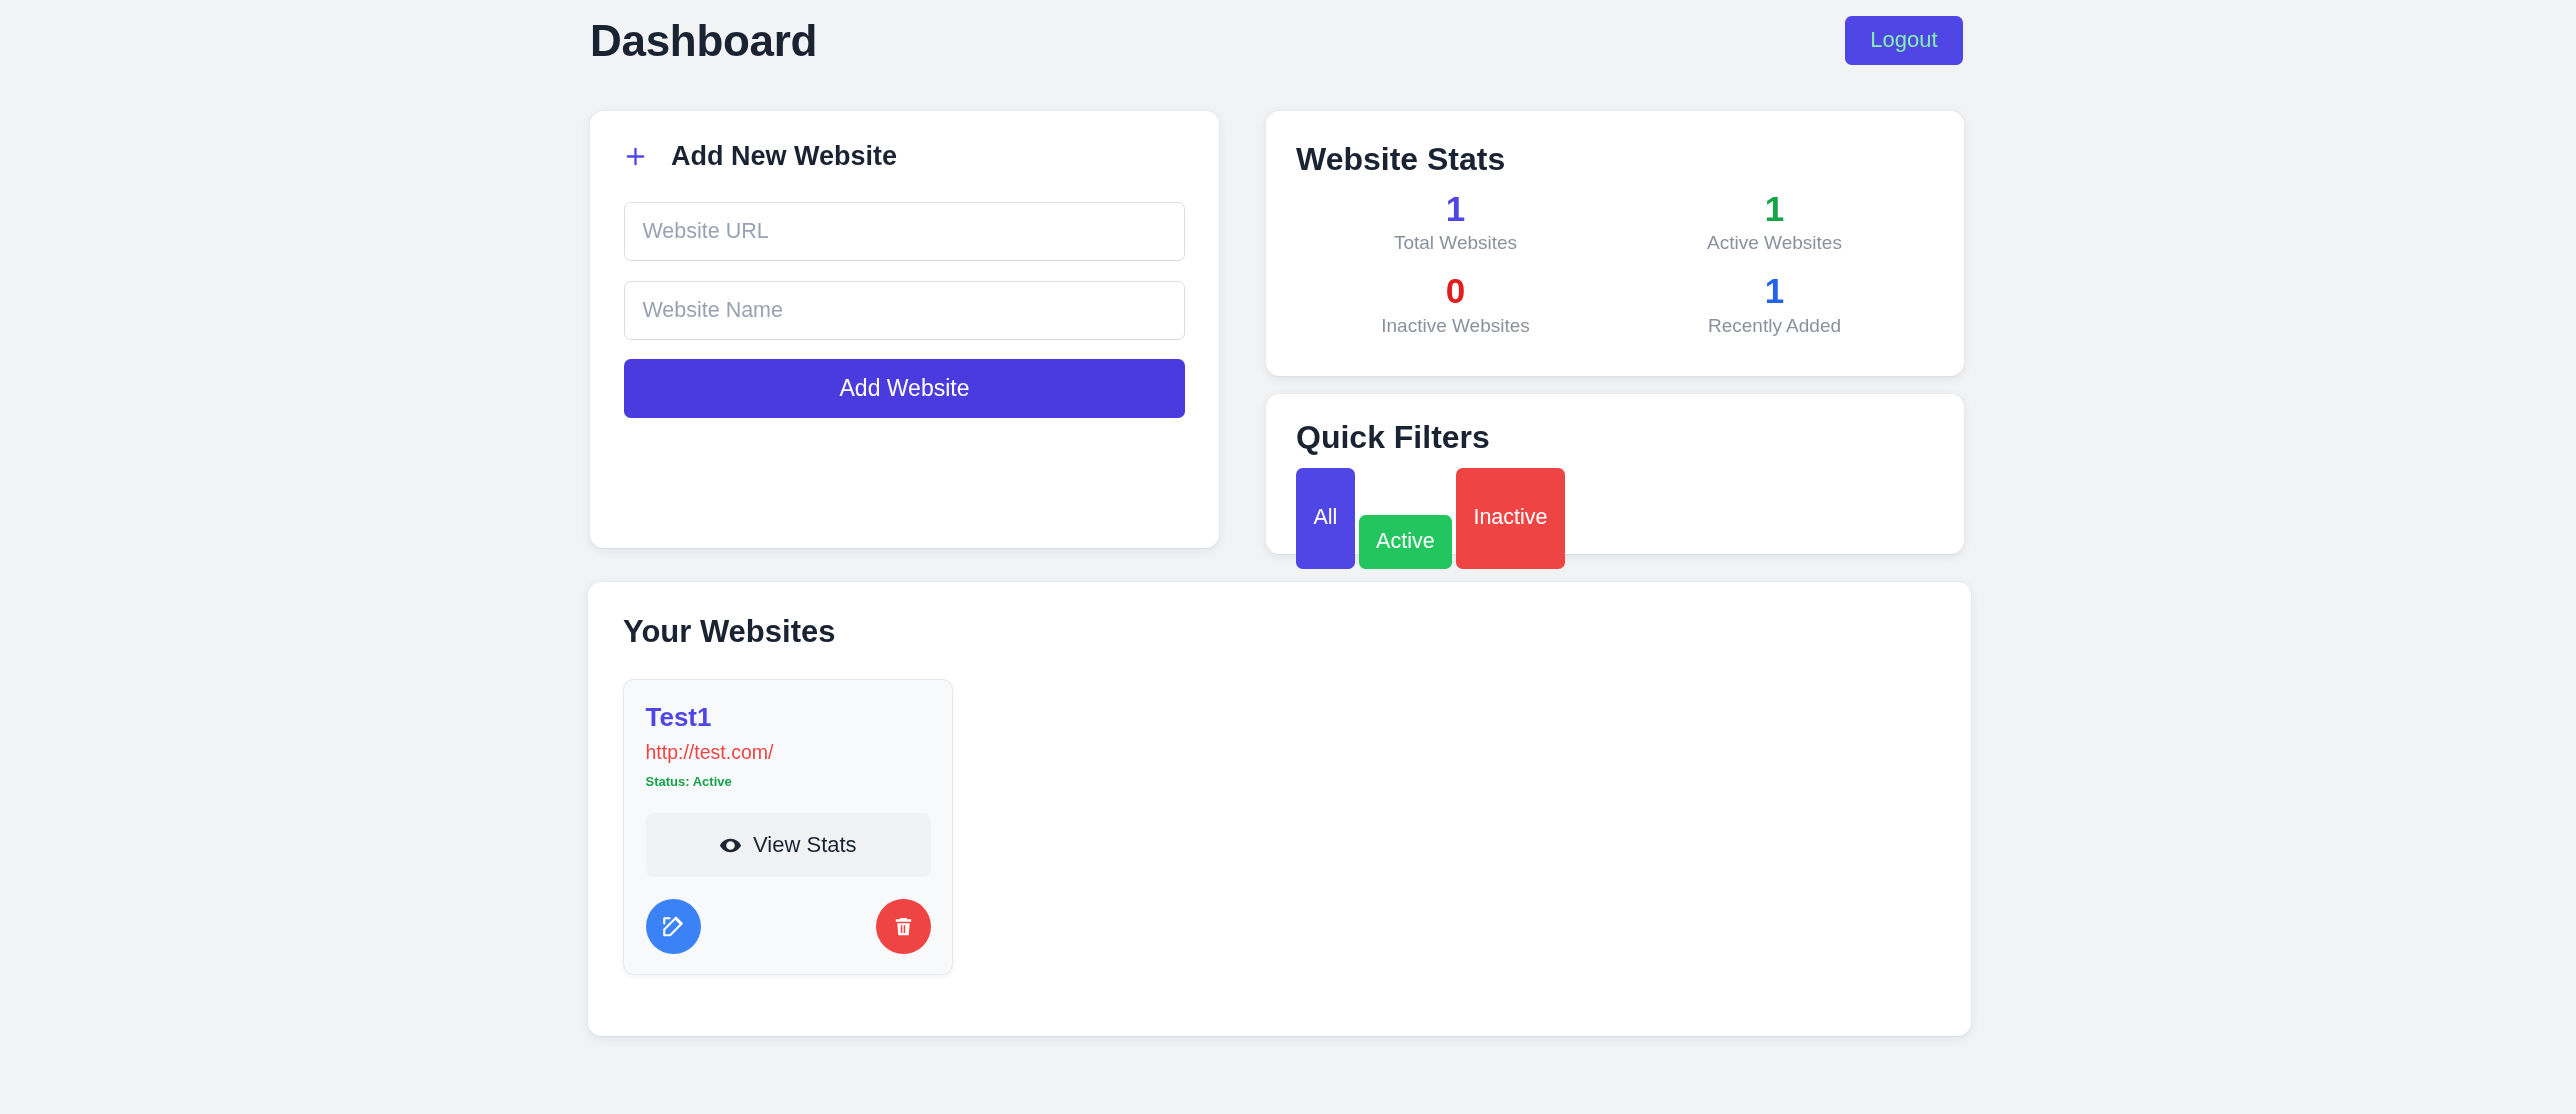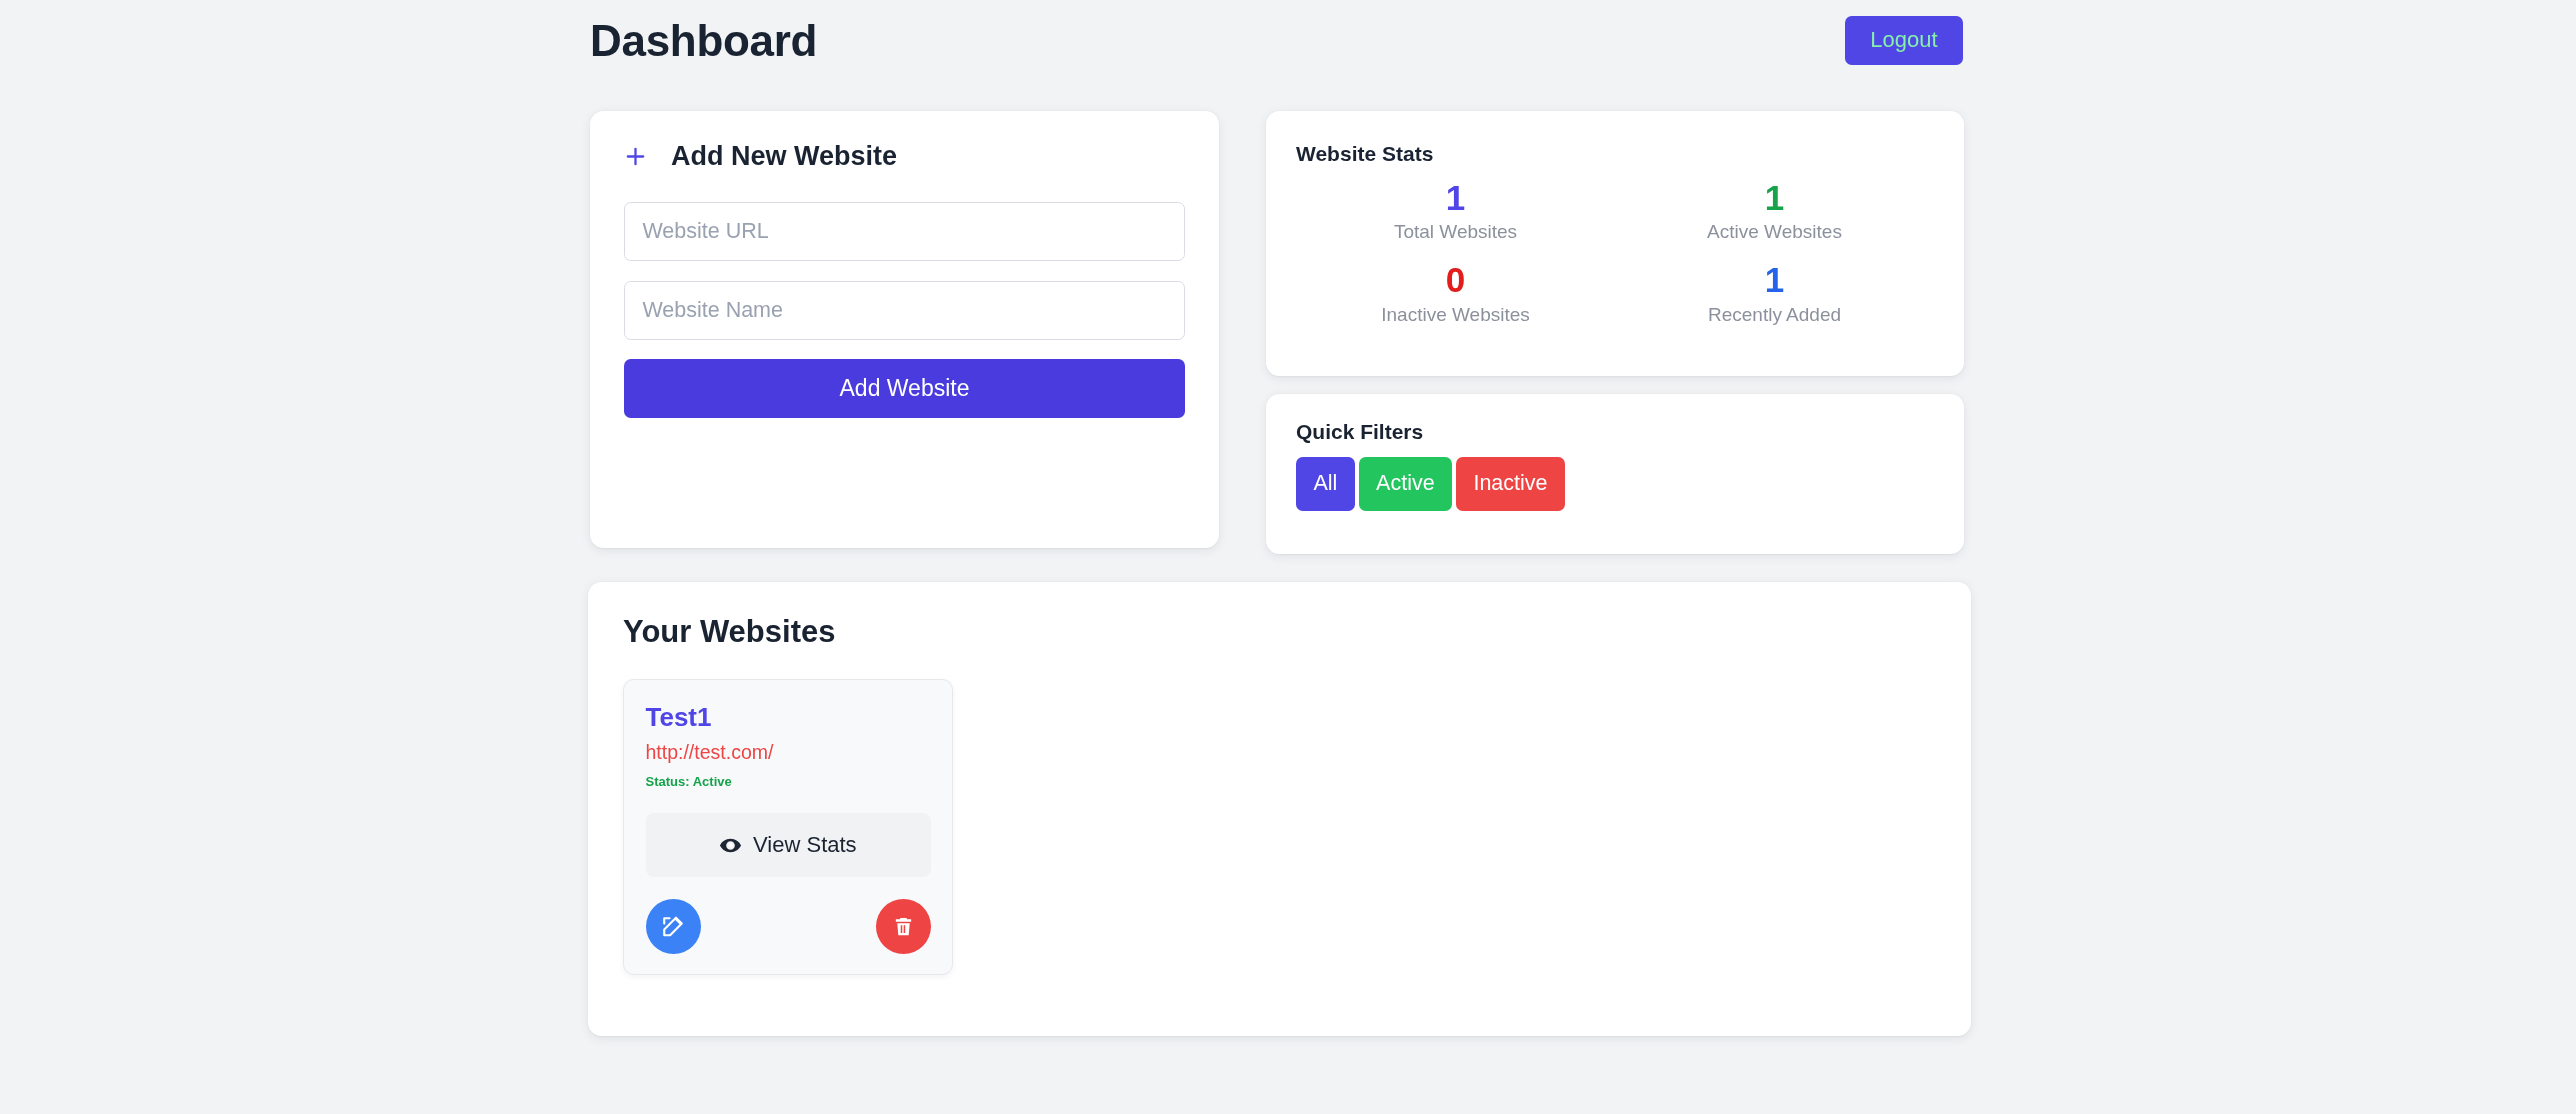--- a/index.html
+++ b/index.html
@@ -123,21 +123,21 @@
 
   
   .stats-card {
     left: 1266px;
     top: 111px;
     width: 698px;
     height: 265px;
     padding: 32px 30px;
   }
   .card-title {
-    font-size: 21px;
+    font-size: 32px;
     font-weight: bold;
     color: #1a2332;
     margin: 0 0 14.8px 0;
     line-height: 1;
   }
   .stats-grid {
     display: grid;
     grid-template-columns: 1fr 1fr;
     row-gap: 17.4px;
   }
@@ -313,21 +313,21 @@
         <div class="stat-value" style="color: rgb(37, 99, 235);">1</div>
         <div class="stat-label">Recently Added</div>
       </div>
     </div>
   </div>
 
   <div class="card filters-card">
     <h2 class="card-title">Quick Filters</h2>
     <div class="filter-row">
       <button class="filter-button" style="background: rgb(79, 70, 229);">All</button>
-      <button class="filter-button" style="background: rgb(34, 197, 94);">Active</button>
+      <button class="filter-button" style="background: rgb(34, 197, 94); margin-top: 47px;">Active</button>
       <button class="filter-button" style="background: rgb(239, 68, 68);">Inactive</button>
     </div>
   </div>
 
   <div class="card websites-card">
     <h2 class="websites-title">Your Websites</h2>
     <div class="website-grid">
 
       <div class="website-card">
         <div class="website-name">Test1</div>

